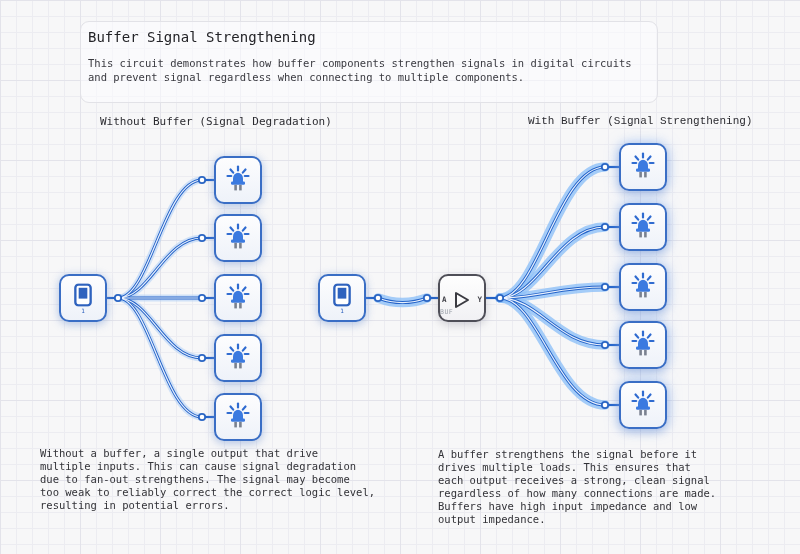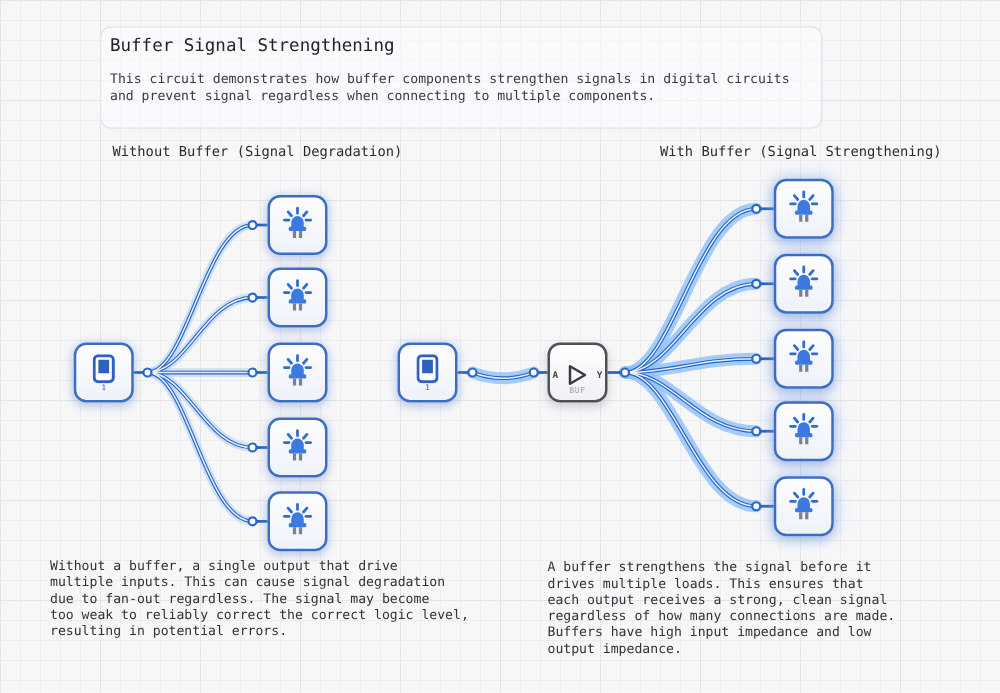--- a/index.html
+++ b/index.html
@@ -17,21 +17,21 @@
   .title-panel{
     position:absolute;left:80px;top:21px;width:578px;height:82px;
     border:1px solid #e2e2e7;border-radius:9px;
     background:rgba(253,253,255,0.55);
     box-sizing:border-box;
   }
   .title-text{position:absolute;left:88px;top:29px;font-size:14px;color:#232327;white-space:pre;}
   .desc-line{position:absolute;left:88px;font-size:10.5px;color:#3a3a40;white-space:pre;}
   .desc-1{top:57px;text-align:right;} .desc-2{top:71px;}
   .section-heading{position:absolute;top:115px;font-size:11px;color:#2b2b30;white-space:pre;}
-  .heading-left{left:90px;} .heading-right{left:528px;}
+  .heading-left{left:100px;} .heading-right{left:528px;font-family:Liberation Mono, monospace;}
 
   #wire-layer{position:absolute;left:0;top:0;z-index:1;}
   .wg{stroke:#a9ccf6;stroke-width:7;opacity:.5;fill:none;stroke-linecap:round;}
   .strong .wg{stroke:#8fc0f8;stroke-width:9.5;opacity:.8;}
   .wo{stroke:#2363c9;stroke-width:3;fill:none;stroke-linecap:round;}
   .wc{stroke:#f3f8ff;stroke-width:1.2;fill:none;opacity:.95;stroke-linecap:round;}
   .stub{stroke:#2363c9;stroke-width:2.2;}
   .node{fill:#ffffff;stroke:#2b66c4;stroke-width:1.8;}
 
   .comp{
@@ -43,21 +43,21 @@
   }
   .comp.glow{box-shadow:0 3px 8px rgba(110,140,200,.4),0 0 14px rgba(120,170,245,.55);}
   .switch-label{font-size:6px;color:#2e62be;line-height:6px;margin-top:1px;}
   .buffer{
     border-color:#4f4f58;
     background:linear-gradient(180deg,#fefefe 0%,#f1f1f4 100%);
     box-shadow:0 3px 8px rgba(120,120,135,.3);
   }
   .buf-row{display:flex;align-items:center;justify-content:space-between;width:40px;margin-top:3px;}
   .pin{font-size:7.5px;font-weight:bold;color:#3f3f46;}
-  .buf-name{position:absolute;bottom:4px;left:0;right:0;text-align:center;font-size:6.5px;color:#9ba1aa;letter-spacing:.5px;}
+  .buf-name{position:absolute;bottom:4px;left:0;right:0;text-align:left;font-size:6.5px;color:#9ba1aa;letter-spacing:.5px;}
 
   .note{position:absolute;font-size:10.5px;line-height:13px;color:#323237;white-space:pre;}
   .note-left{left:40px;top:447px;}
   .note-right{left:438px;top:448px;}
 </style>
 </head>
 <body>
 
 <div class="canvas">
 
@@ -252,21 +252,21 @@
       </svg>
   </div>
   <div class="comp glow" style="left:619px;top:381px">
     <svg width="26" height="30" viewBox="0 0 26 30">
         <use href="#ledIcon"></use>
       </svg>
   </div>
 
   <div class="note note-left"><span>Without a buffer, a single output that drive</span>
 <span>multiple inputs. This can cause signal degradation</span>
-<span>due to fan-out regardless. The signal may become</span>
+<span>due to fan-out strengthens. The signal may become</span>
 <span>too weak to reliably correct the correct logic level,</span>
 <span>resulting in potential errors.</span></div>
 
   <div class="note note-right"><span>A buffer strengthens the signal before it</span>
 <span>drives multiple loads. This ensures that</span>
 <span>each output receives a strong, clean signal</span>
 <span>regardless of how many connections are made.</span>
 <span>Buffers have high input impedance and low</span>
 <span>output impedance.</span></div>
 

